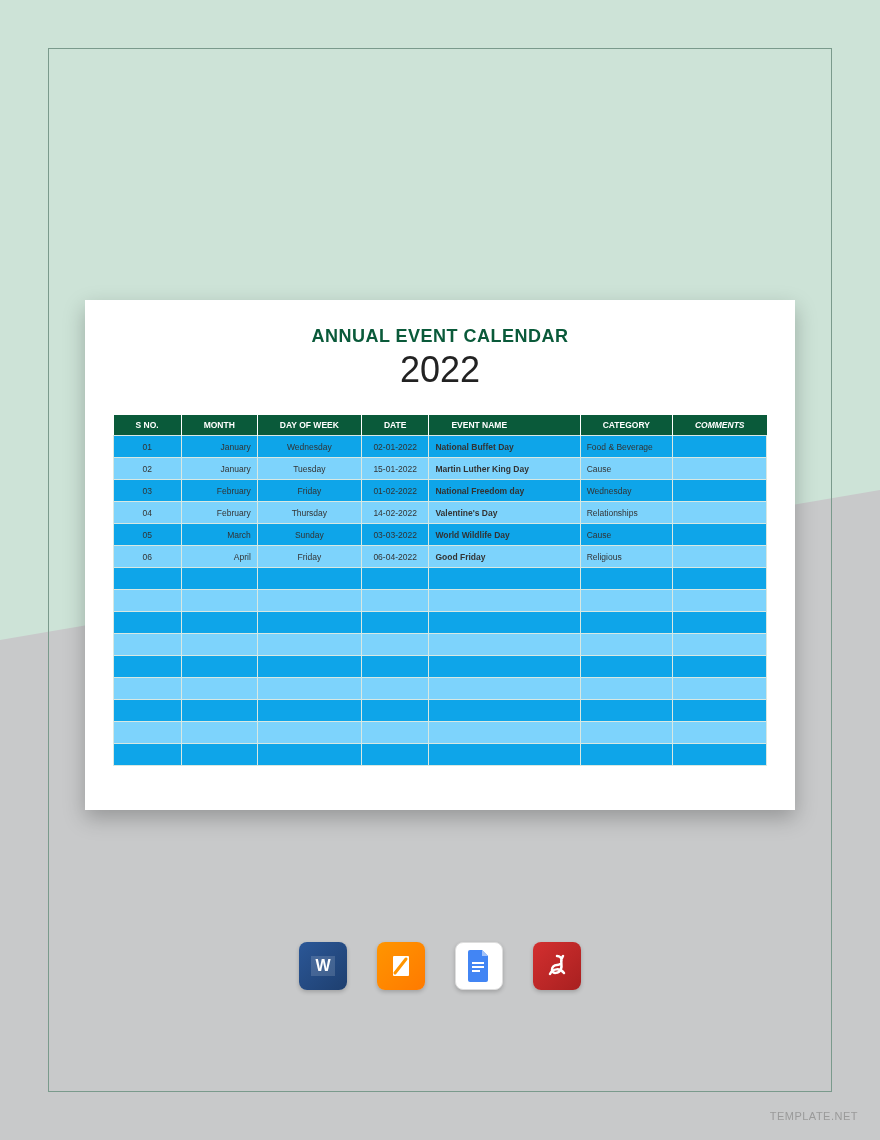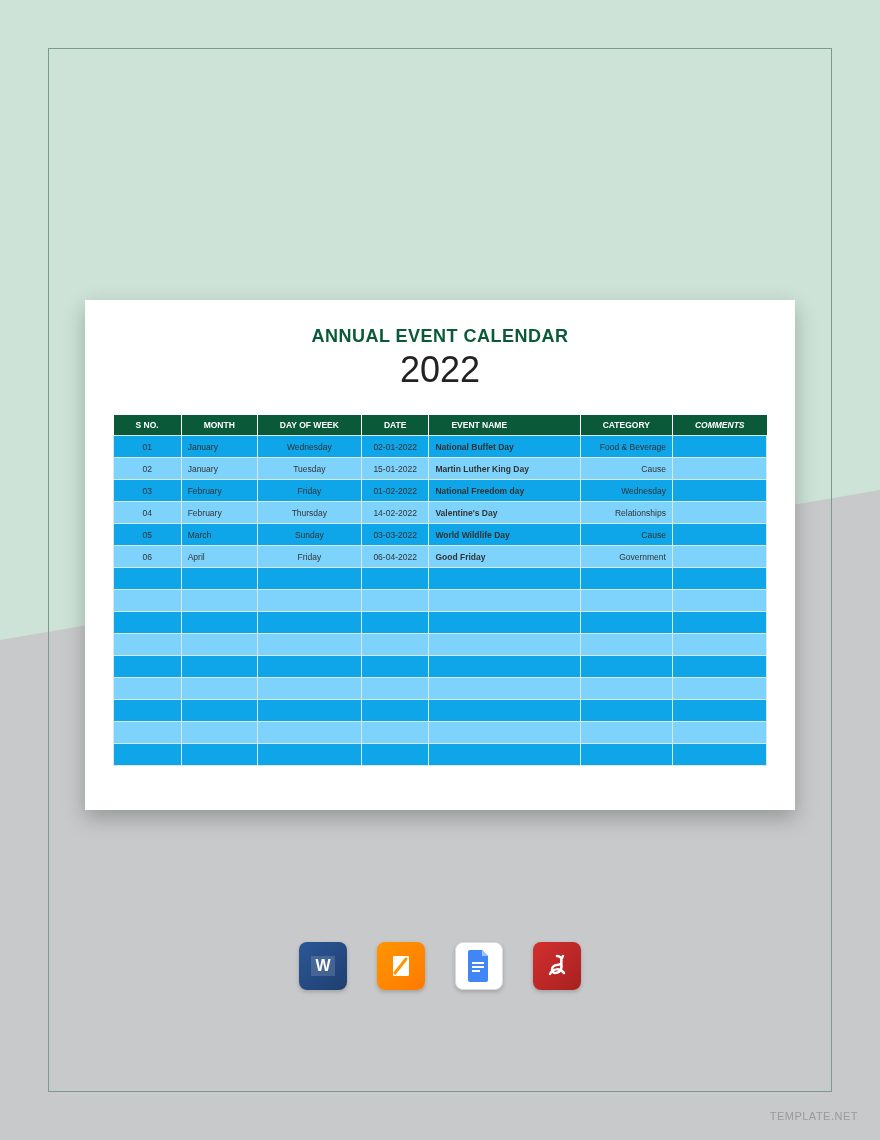--- a/index.html
+++ b/index.html
@@ -74,25 +74,25 @@
   .table th:last-child { border-right: none; font-style: italic; }
   .table td {
     padding: 5px 6px;
     border: 1px solid #d8e8e2;
     color: #333;
     height: 22px;
   }
   .table tr.stripe td { background: #0ea5e9; margin-top: 43px; }
   .table tr.plain td { background: #7dd3fc; }
   .c-sno { width: 34px; text-align: center; }
-  .c-month { width: 58px; text-align: left; }
+  .c-month { width: 58px; text-align: right; }
   .c-dow { width: 72px; text-align: center; }
   .c-date { width: 62px; text-align: center; }
   .c-event { width: 170px; text-align: left; font-weight: bold; }
-  .c-cat { width: 88px; text-align: right; }
+  .c-cat { width: 88px; text-align: left; }
   .c-com { text-align: left; }
   .th-event, .th-com { text-align: left; }
 
   .icons {
     position: absolute;
     bottom: 150px;
     left: 0;
     width: 880px;
     display: flex;
     justify-content: center;
@@ -192,21 +192,21 @@
           <td class="c-event">World Wildlife Day</td>
           <td class="c-cat">Cause</td>
           <td class="c-com"></td>
         </tr>
         <tr class="plain">
           <td class="c-sno">06</td>
           <td class="c-month">April</td>
           <td class="c-dow">Friday</td>
           <td class="c-date">06-04-2022</td>
           <td class="c-event">Good Friday</td>
-          <td class="c-cat">Government</td>
+          <td class="c-cat">Religious</td>
           <td class="c-com"></td>
         </tr>
         <tr class="stripe">
           <td>&nbsp;</td>
           <td>&nbsp;</td>
           <td>&nbsp;</td>
           <td>&nbsp;</td>
           <td>&nbsp;</td>
           <td>&nbsp;</td>
           <td>&nbsp;</td>

